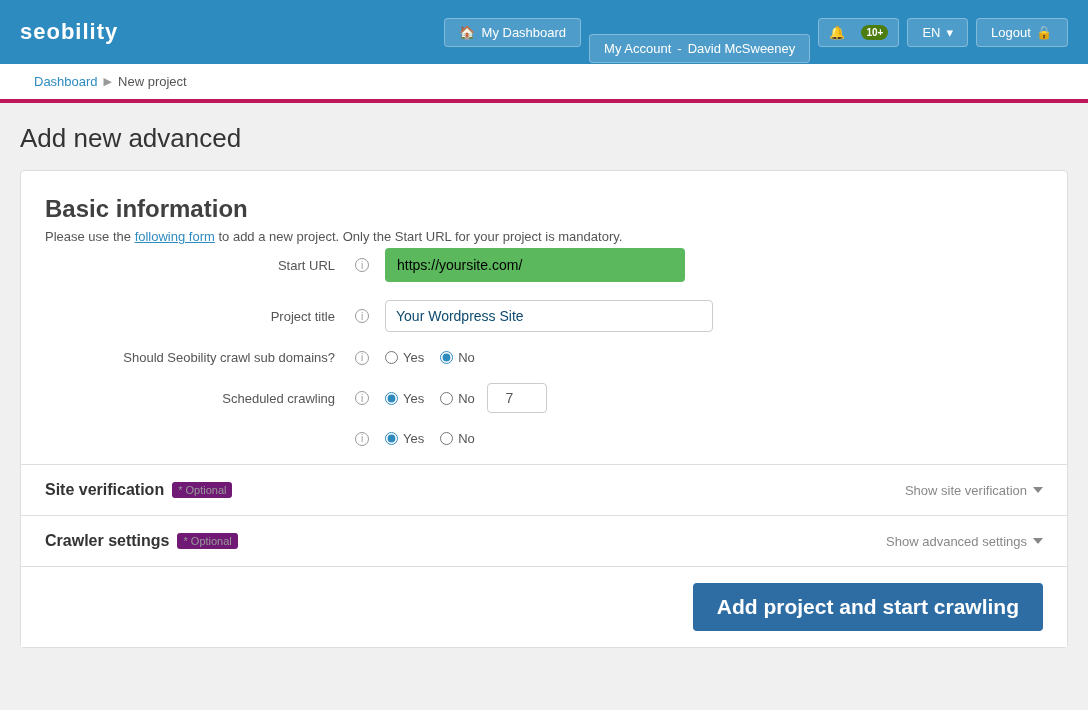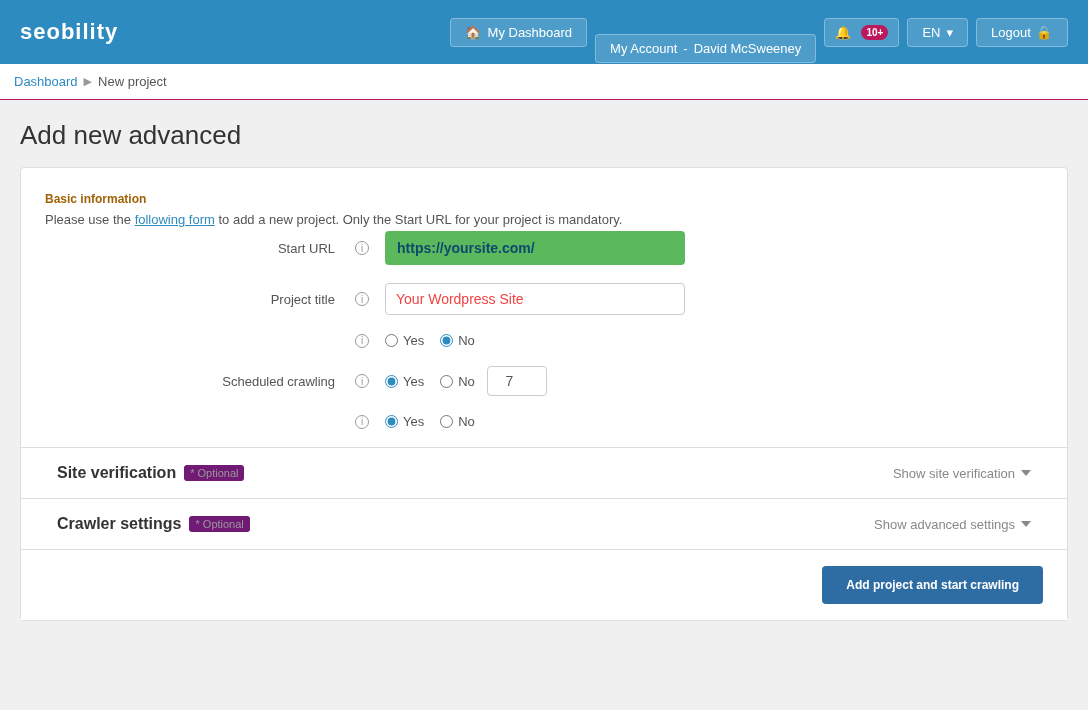--- a/index.html
+++ b/index.html
@@ -45,34 +45,34 @@
       padding: 6px 10px;
       border-radius: 4px;
       cursor: pointer;
       font-size: 13px;
       position: relative;
       display: flex;
       align-items: center;
       gap: 4px;
     }
     .notif-badge {
-      background: #be185d;
+      background: #4d7c0f;
       color: #fff;
       font-size: 10px;
       font-weight: bold;
       padding: 2px 5px;
       border-radius: 10px;
-      margin-left: 6px;
+      margin-left: 12px;
     }
 
     
     .breadcrumb {
       background: #fff;
-      padding: 10px 14px;
-      border-bottom: 1px solid #be185d;
+      padding: 10px 34px;
+      border-bottom: 4px solid #be185d;
       font-size: 13px;
       color: #555;
       display: flex;
       align-items: center;
       gap: 6px;
     }
     .breadcrumb a { color: #2e8bc0; text-decoration: none; }
     .breadcrumb-arrow { color: #999; font-size: 11px; }
 
     
@@ -88,23 +88,23 @@
 
     
     .card {
       background: #fff;
       border: 1px solid #ddd;
       border-radius: 4px;
       padding: 24px 24px 0 24px;
       margin-bottom: 0;
     }
     .card-title {
-      font-size: 12px;
+      font-size: 24px;
       font-weight: bold;
-      color: #a16207;
+      color: #404040;
       margin-bottom: 6px;
     }
     .card-desc {
       font-size: 13px;
       color: #555;
       margin-bottom: 4px;
     }
     .card-desc a { color: #2e8bc0; }
 
     
@@ -149,32 +149,31 @@
       align-items: center;
       gap: 12px;
     }
     .input-url {
       width: 300px;
       padding: 7px 10px;
       border: 2px solid #5cb85c;
       border-radius: 4px;
       font-size: 14px;
       background: #5cb85c;
-      color: #0c4a6e;
+      color: #000000;
       outline: none;
-      font-weight: bold;
     }
     .input-url::placeholder { color: rgba(255,255,255,0.8); }
     .input-text {
-      width: 300px;
+      width: 328px;
       padding: 7px 10px;
       border: 1px solid #ccc;
       border-radius: 4px;
       font-size: 14px;
-      color: #ef4444;
+      color: #0c4a6e;
       outline: none;
     }
     .input-number {
       width: 60px;
       padding: 6px 8px;
       border: 1px solid #ccc;
       border-radius: 4px;
       font-size: 14px;
       color: #555;
       text-align: center;
@@ -199,21 +198,21 @@
     .waiting-label {
       font-size: 12px;
       color: #999;
       margin-left: 8px;
     }
 
     
     .accordion-section {
       border-top: 1px solid #ddd;
       margin: 0 -24px;
-      padding: 0 36px;
+      padding: 0 24px;
     }
     .accordion-header {
       display: flex;
       align-items: center;
       justify-content: space-between;
       padding: 16px 0;
       cursor: pointer;
     }
     .accordion-title {
       font-size: 16px;
@@ -255,21 +254,21 @@
       display: flex;
       justify-content: flex-end;
       background: #fff;
     }
     .btn-primary {
       background: #2e6da4;
       color: #fff;
       border: none;
       padding: 12px 24px;
       border-radius: 4px;
-      font-size: 12px;
+      font-size: 21px;
       cursor: pointer;
       font-weight: bold;
     }
   </style>
 </head>
 <body>
 
 <header class="header">
   <div class="header-logo">seobility</div>
   <nav class="header-nav">
@@ -329,20 +328,21 @@
         <span>Project title</span>
         <span class="info-icon">i</span>
       </label>
       <div class="form-control-wrap">
         <input type="text" class="input-text" value="Your Wordpress Site" placeholder="Your Wordpress Site" style="">
       </div>
     </div>
 
     <div class="form-row">
       <label class="form-label">
+        <span>Should Seobility crawl sub domains?</span>
         <span class="info-icon">i</span>
       </label>
       <div class="form-control-wrap">
         <div class="radio-group">
           <label class="radio-item">
             <input type="radio" name="subdomain" value="yes" style="">
             <span>Yes</span>
           </label>
           <label class="radio-item">
             <input type="radio" name="subdomain" value="no" checked="" style="">

